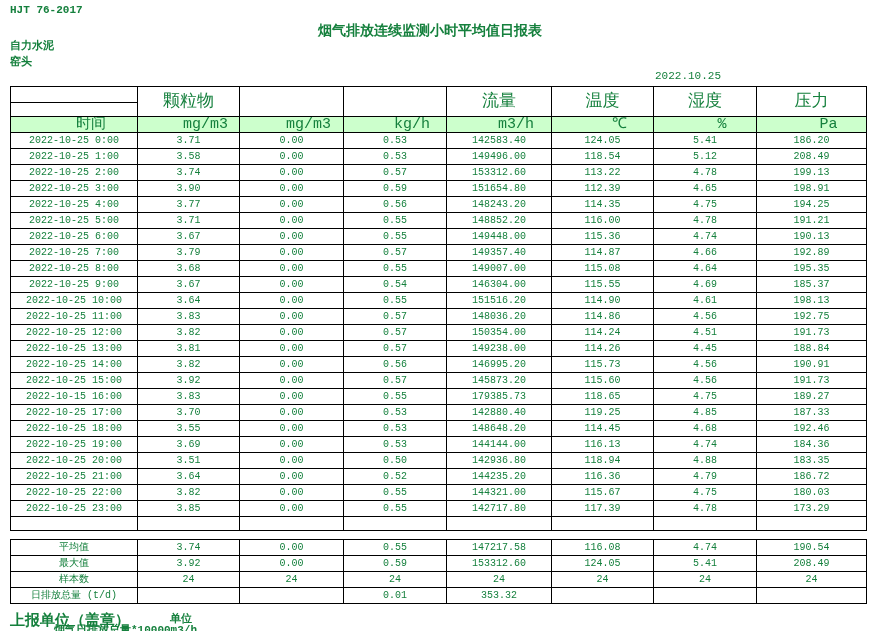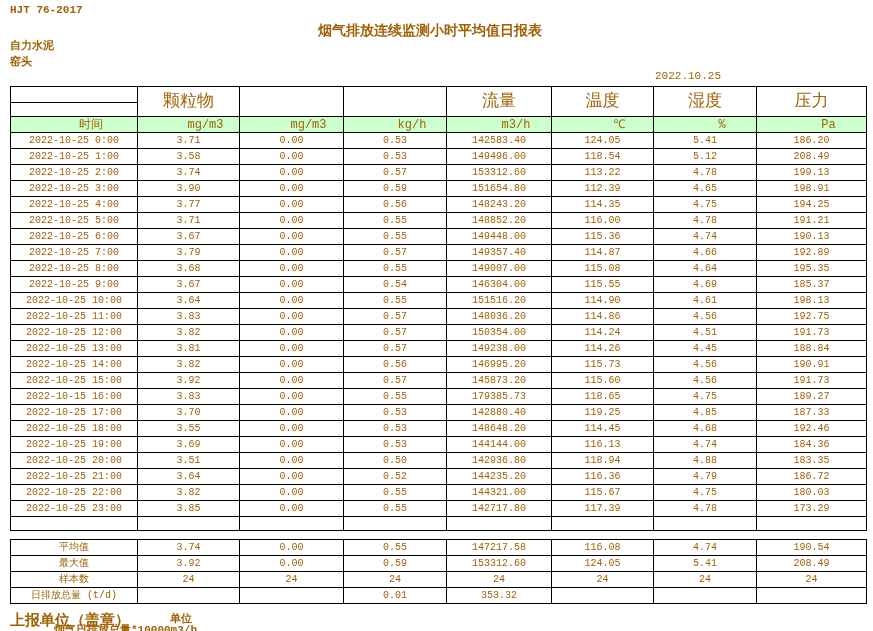--- a/index.html
+++ b/index.html
@@ -1,35 +1,35 @@
 <!DOCTYPE html>
 <html><head>
 <meta charset="utf-8">
 <style>
   html,body {margin:0;padding:0;background:#fff;}
   .page {
     position:relative; width:873px; height:631px; background:#ffffff;
-    font-family:"Liberation Mono","DejaVu Sans Mono",monospace; color:#a16207;
+    font-family:"Liberation Mono","DejaVu Sans Mono",monospace; color:#15803d;
     overflow:hidden;
   }
   .doc-code {position:absolute; left:10px; top:4px; font-size:11px; font-weight:bold;}
   .title {position:absolute; left:0; top:22px; width:860px; text-align:center; font-size:14px; font-weight:bold;}
   .company {position:absolute; left:10px; top:38px; font-size:11px; font-weight:bold;text-align:center;}
   .stack {position:absolute; left:10px; top:54px; font-size:11px; font-weight:bold;}
   .date {position:absolute; left:655px; top:55px; font-size:11px;margin-top:15px;}
   .table-wrap {position:absolute; left:10px; top:86px; width:856px;}
   table {border-collapse:collapse; table-layout:fixed; width:856px;}
   td {
     border:1px solid #000; text-align:center; font-size:10px; line-height:14px;
     height:15px; padding:0 2px; overflow:hidden; white-space:nowrap;
   }
   tr.h15 td {height:15px;}
   tr.h13 td {height:13px;}
   .group-header td {font-size:17px;}
-  .unit-row td {background:#ccffcc; font-size:12px;padding-left:36px;}
+  .unit-row td {background:#ccffcc; font-size:15px;padding-left:36px;}
   .empty-row td {height:13px;}
   .spacer {height:8px;}
   .footer-note {position:absolute; left:10px; top:622px; font-size:11px; font-weight:bold;margin-left:44px;}
   .footer-line2 {position:absolute; left:10px; top:611px; font-size:15px; font-weight:bold;}
   .footer-unit {position:absolute; left:170px; top:611px; font-size:11px; font-weight:bold;}
 </style>
 </head>
 <body>
 
 <div class="page">

